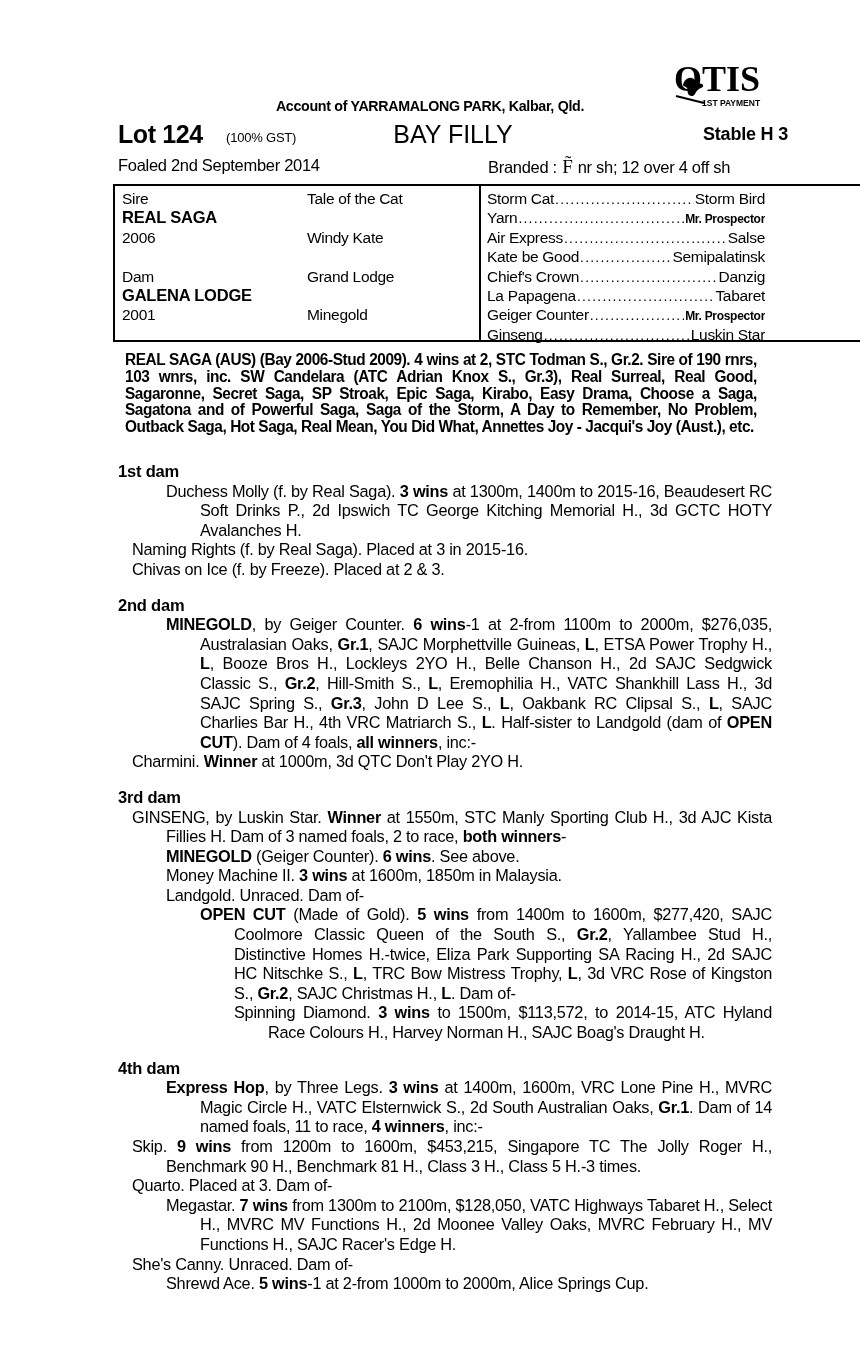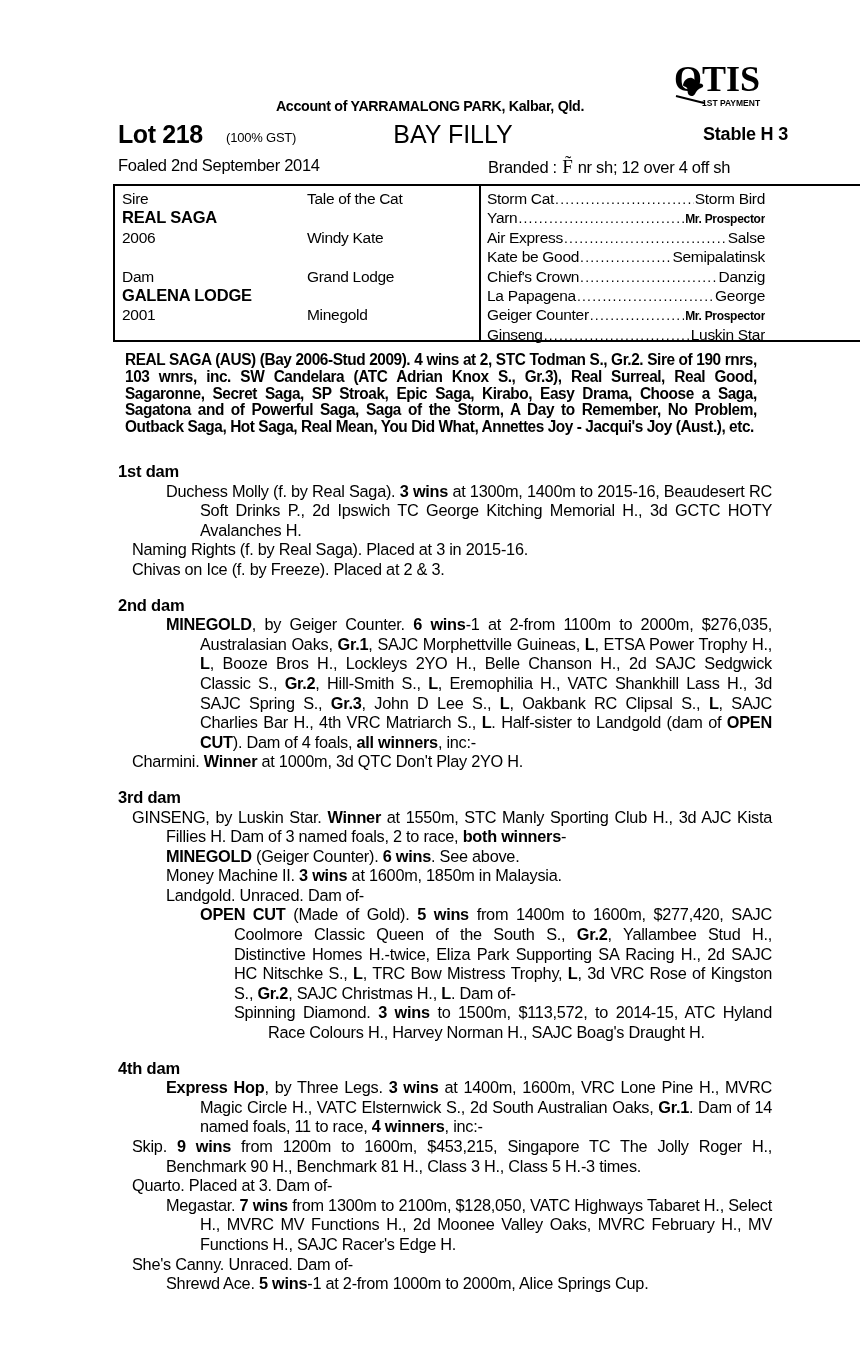--- a/index.html
+++ b/index.html
@@ -223,21 +223,21 @@
                C13 35 14 32 13 30 C12 28 9 29 9 27 Z" fill="#000"></path>
       <path d="M21 20 L24 14 L26 20 Z" fill="#000"></path>
       <path d="M2 38 L30 45" stroke="#000" stroke-width="2" fill="none"></path>
       <text x="28" y="48" font-family="Liberation Sans, sans-serif" font-size="8.5" font-weight="bold" fill="#000">1ST PAYMENT</text>
     </svg>
   </div>
 
   <div class="account-line">Account of YARRAMALONG PARK, Kalbar, Qld.</div>
 
   <div class="lot-row">
-    <span class="lot-no">Lot 218</span>
+    <span class="lot-no">Lot 124</span>
     <span class="gst">(100% GST)</span>
     <span class="colour-sex">BAY FILLY</span>
     <span class="stable">Stable H 3</span>
   </div>
 
   <div class="foaled-row">
     <span class="foaled">Foaled 2nd September 2014</span>
     <span class="branded">
       <span>Branded :</span>
       <span class="brand-glyph">F̃</span>
@@ -291,21 +291,21 @@
           <span class="gp-ggp">Semipalatinsk</span>
         </div>
         <div class="gp-row">
           <span class="gp-name">Chief's Crown</span>
           <span class="gp-dots">................................................................</span>
           <span class="gp-ggp">Danzig</span>
         </div>
         <div class="gp-row">
           <span class="gp-name">La Papagena</span>
           <span class="gp-dots">................................................................</span>
-          <span class="gp-ggp">George</span>
+          <span class="gp-ggp">Tabaret</span>
         </div>
         <div class="gp-row">
           <span class="gp-name">Geiger Counter</span>
           <span class="gp-dots">................................................................</span>
           <span class="gp-ggp bold">Mr. Prospector</span>
         </div>
         <div class="gp-row">
           <span class="gp-name">Ginseng</span>
           <span class="gp-dots">................................................................</span>
           <span class="gp-ggp">Luskin Star</span>

